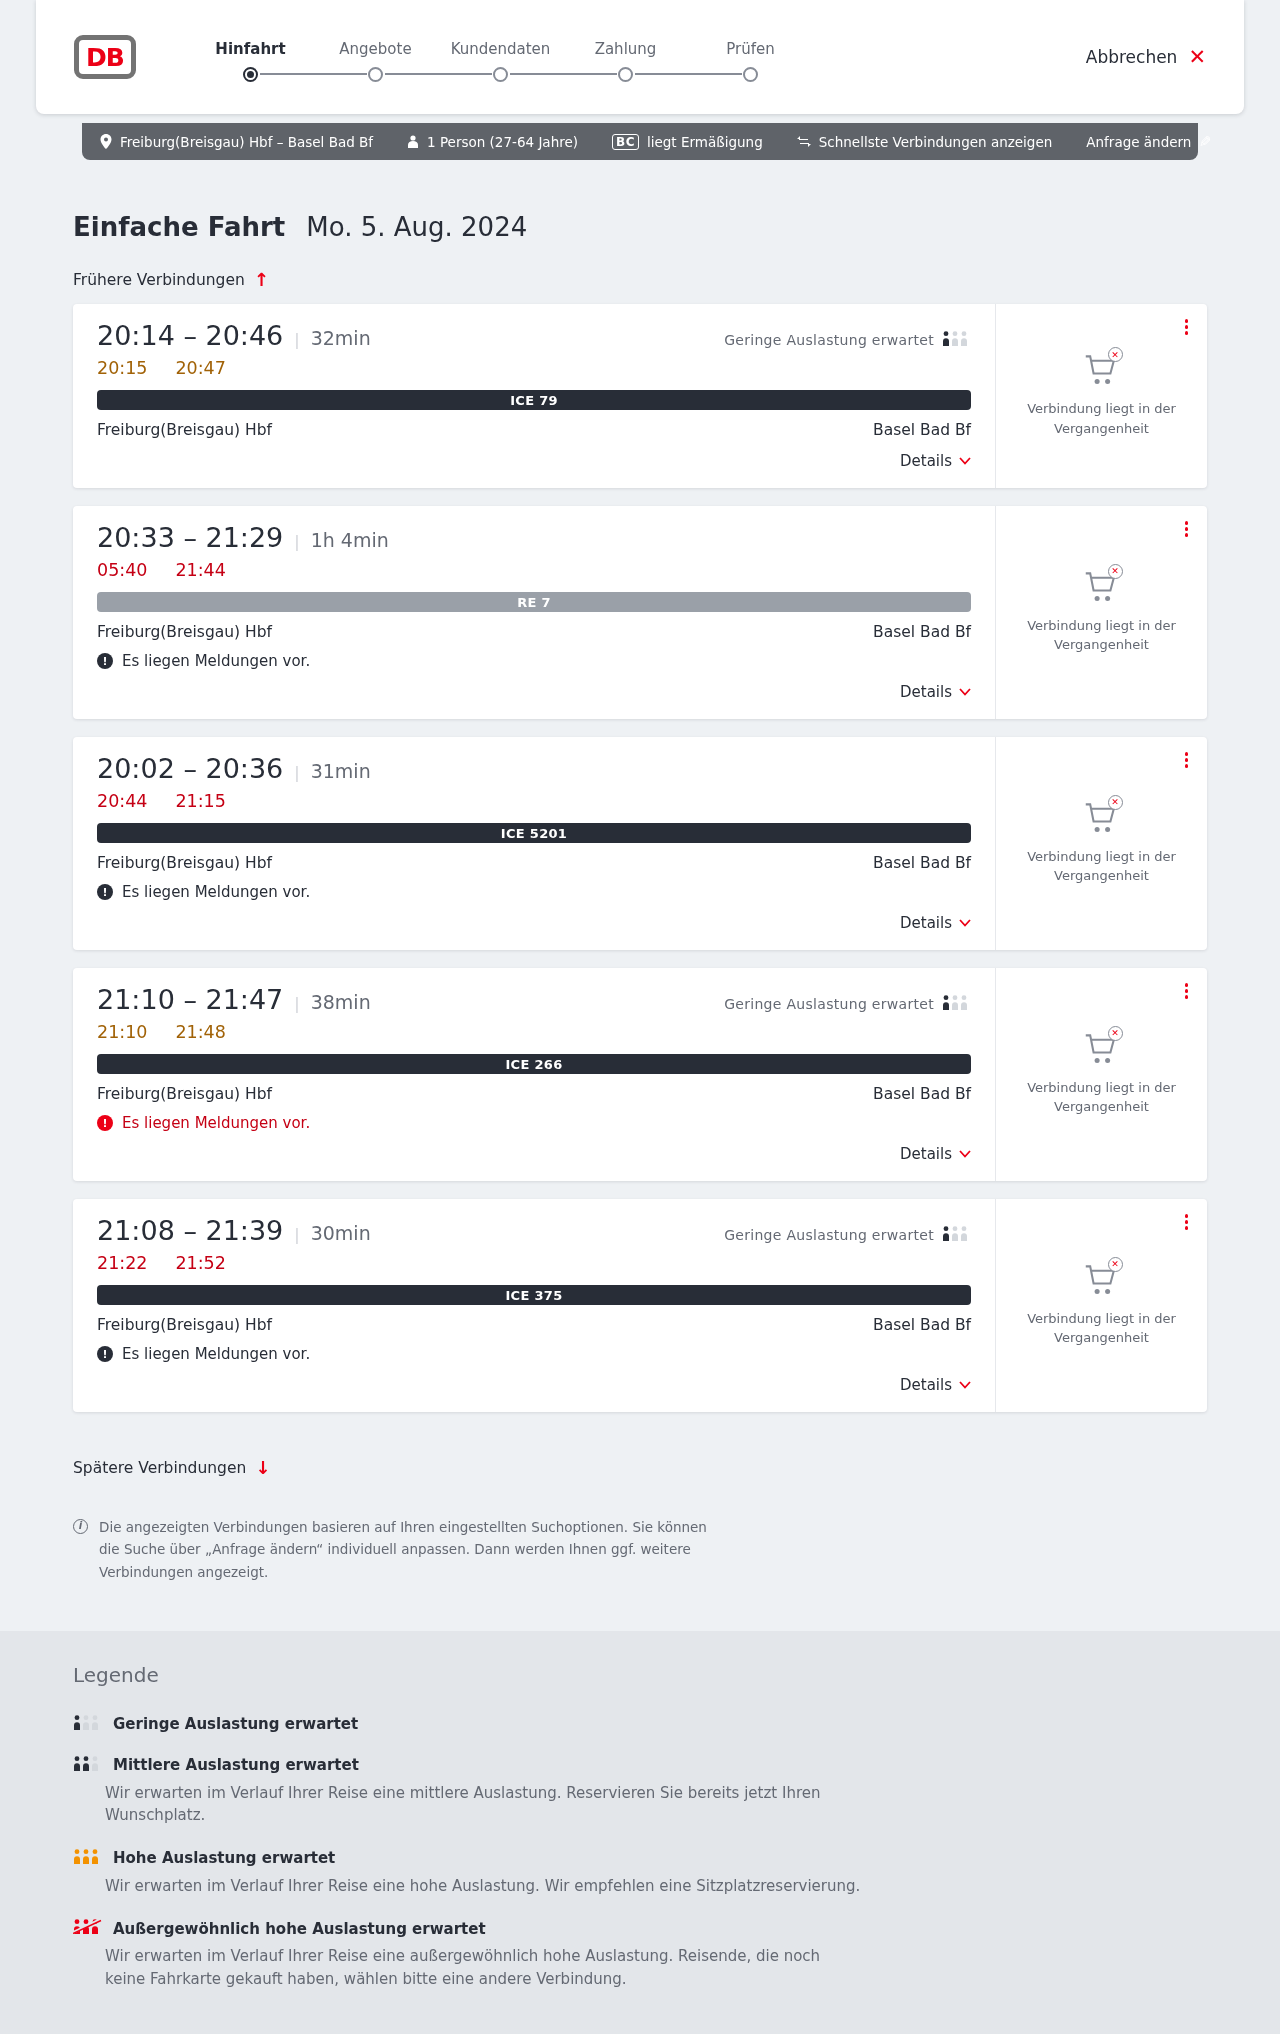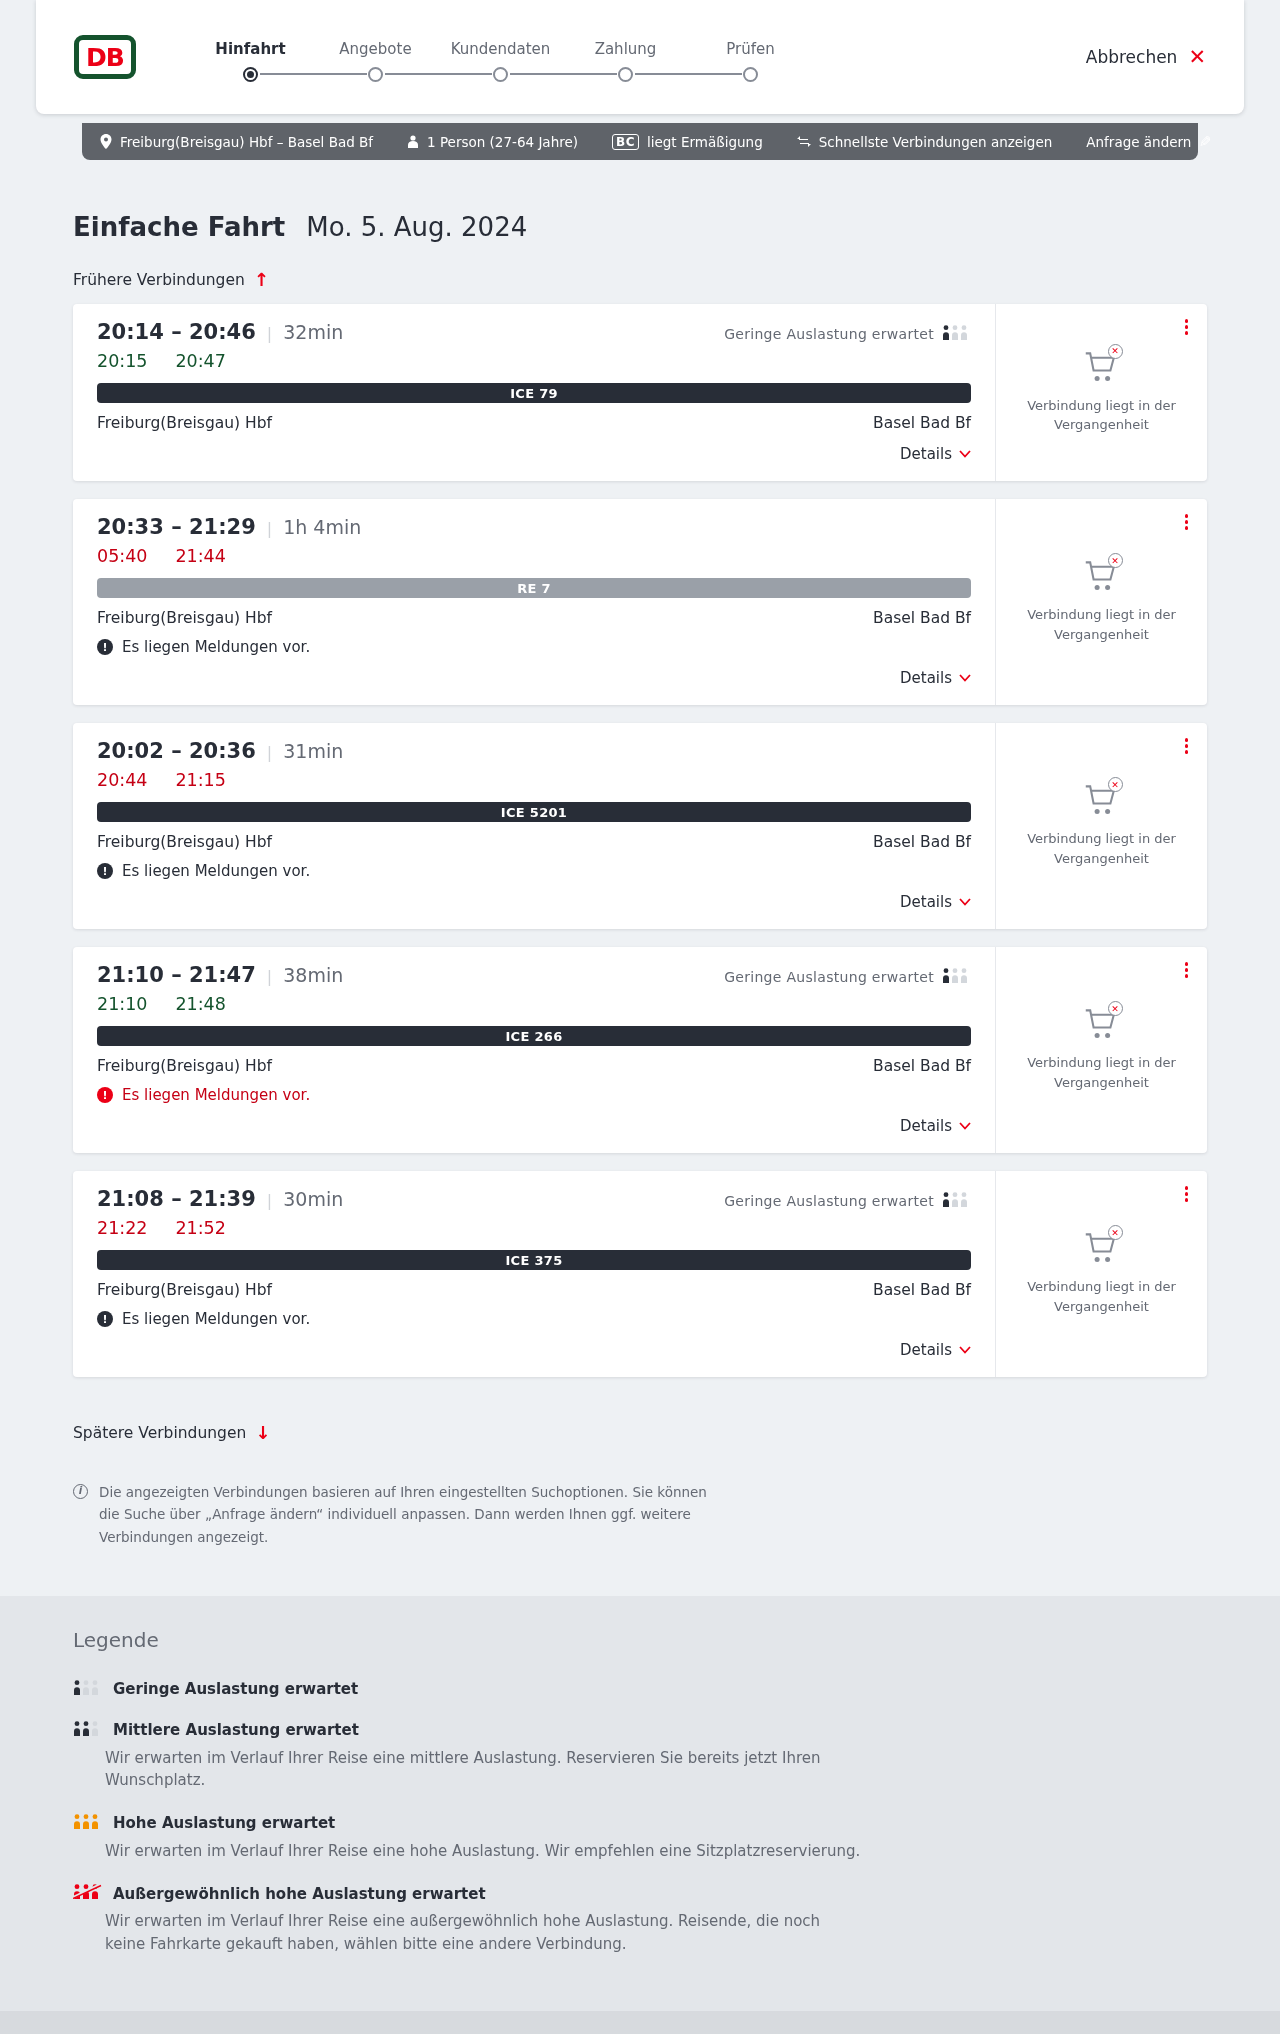--- a/index.html
+++ b/index.html
@@ -11,21 +11,21 @@
     color:#282d37;
   }
   
   .topbar {
     width:1208px; height:114px; margin:0 auto;
     background:#fff; border-radius:0 0 8px 8px;
     box-shadow:0 1px 4px rgba(40,45,55,.18);
     display:flex; align-items:center; padding:0 38px; position:relative;
   }
   .db-logo {
-    width:62px; height:44px; border:5px solid #14532d; border-radius:9px;
+    width:62px; height:44px; border:5px solid #737373; border-radius:9px;
     display:flex; align-items:center; justify-content:center;
     color:#ec0016; font-weight:bold; font-size:25px; letter-spacing:-1px;
     background:#fff; flex-shrink:0;
   }
   .steps { display:flex; margin-left:52px; margin-top:8px; }
   .step { width:125px; display:flex; flex-direction:column; align-items:center; position:relative; cursor:pointer; }
   .step-label { font-size:15px; color:#646973; margin-bottom:9px; white-space:nowrap; }
   .step.active .step-label { color:#282d37; font-weight:bold; }
   .step-dot {
     width:15px; height:15px; border:2px solid #878c96; border-radius:50%;
@@ -69,26 +69,26 @@
   .later-link { }
 
   
   .cards { margin-top:14px; }
   .card {
     display:flex; background:#fff; border-radius:4px;
     box-shadow:0 1px 3px rgba(40,45,55,.12); margin-bottom:18px;
   }
   .card-main { flex:1; padding:16px 24px 18px; }
   .time-row { display:flex; align-items:baseline; }
-  .time-range { font-size:21px; font-weight:bold; }
+  .time-range { font-size:27px; font-weight:normal; }
   .dur-sep { color:#d0d3d8; margin:0 11px; font-size:16px; }
   .duration { font-size:19px; color:#646973; }
   .occupancy { margin-left:auto; display:flex; align-items:center; gap:8px; font-size:14px; color:#646973; letter-spacing:.3px; }
   .actual-times { display:flex; gap:28px; font-size:17.5px; margin-top:7px; }
-  .ontime  { color:#14532d; }
+  .ontime  { color:#a16207; }
   .delayed { color:#c50014; }
   .train-bar {
     margin-top:12px; height:20px; border-radius:4px; background:#282d37;
     color:#fff; font-size:13px; font-weight:bold;
     display:flex; align-items:center; justify-content:center; letter-spacing:.3px;
   }
   .train-bar.re { background:#9aa0a8; }
   .stations { display:flex; justify-content:space-between; font-size:15.5px; margin-top:11px; }
   .message { display:flex; align-items:center; gap:9px; font-size:15px; margin-top:11px; color:#282d37; }
   .msg-icon {

